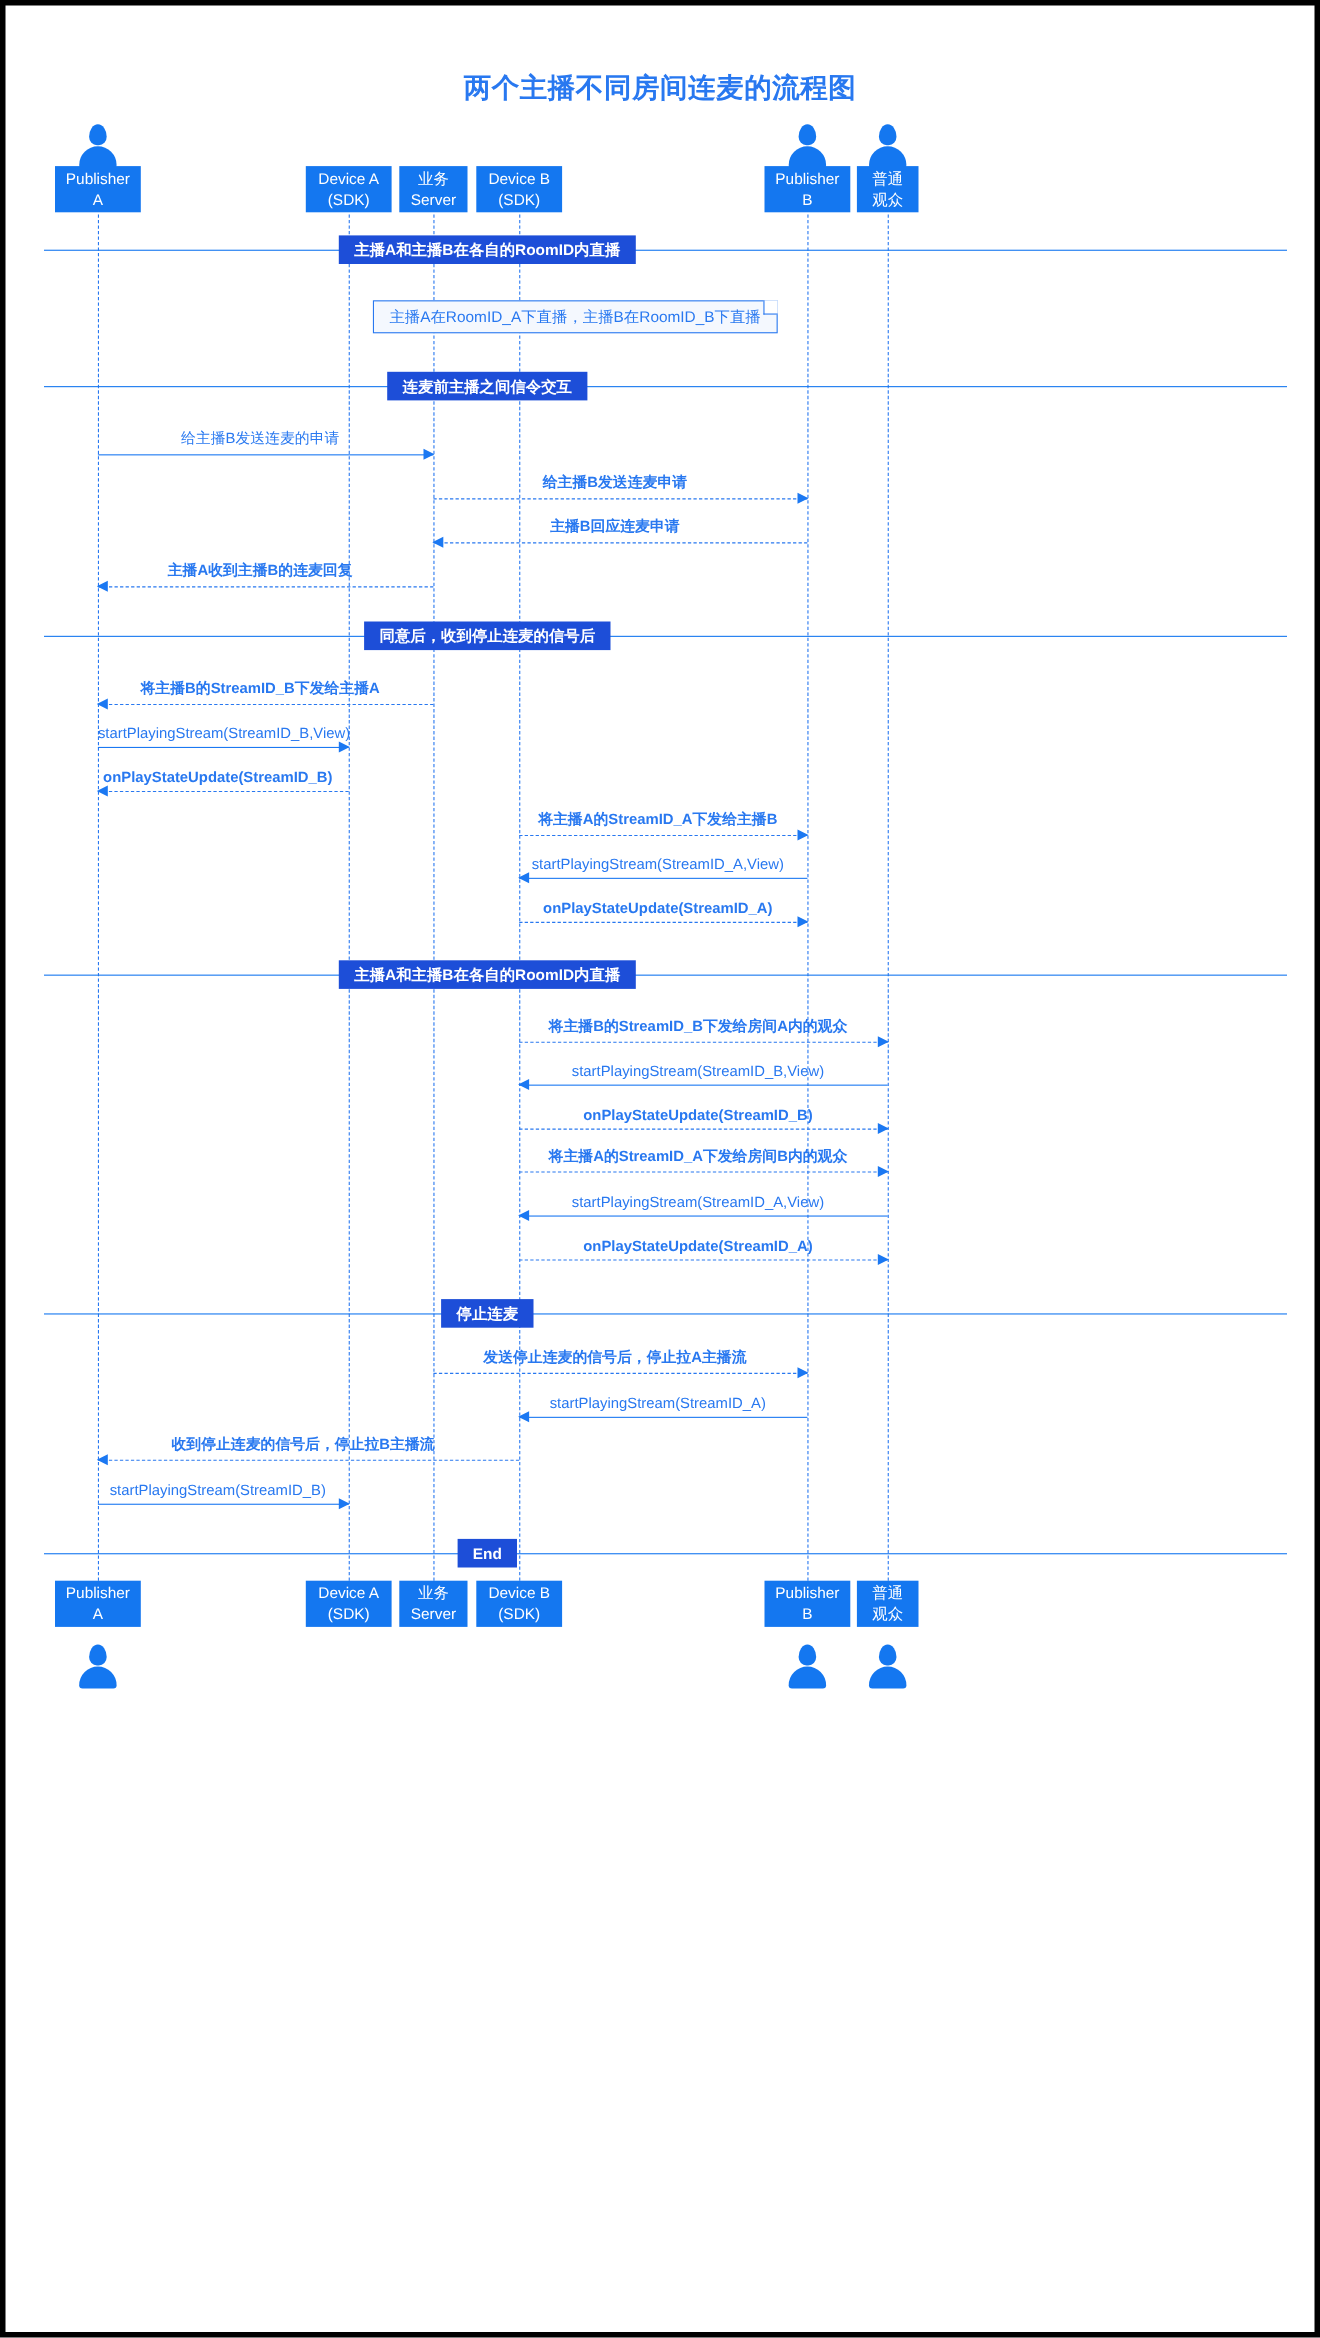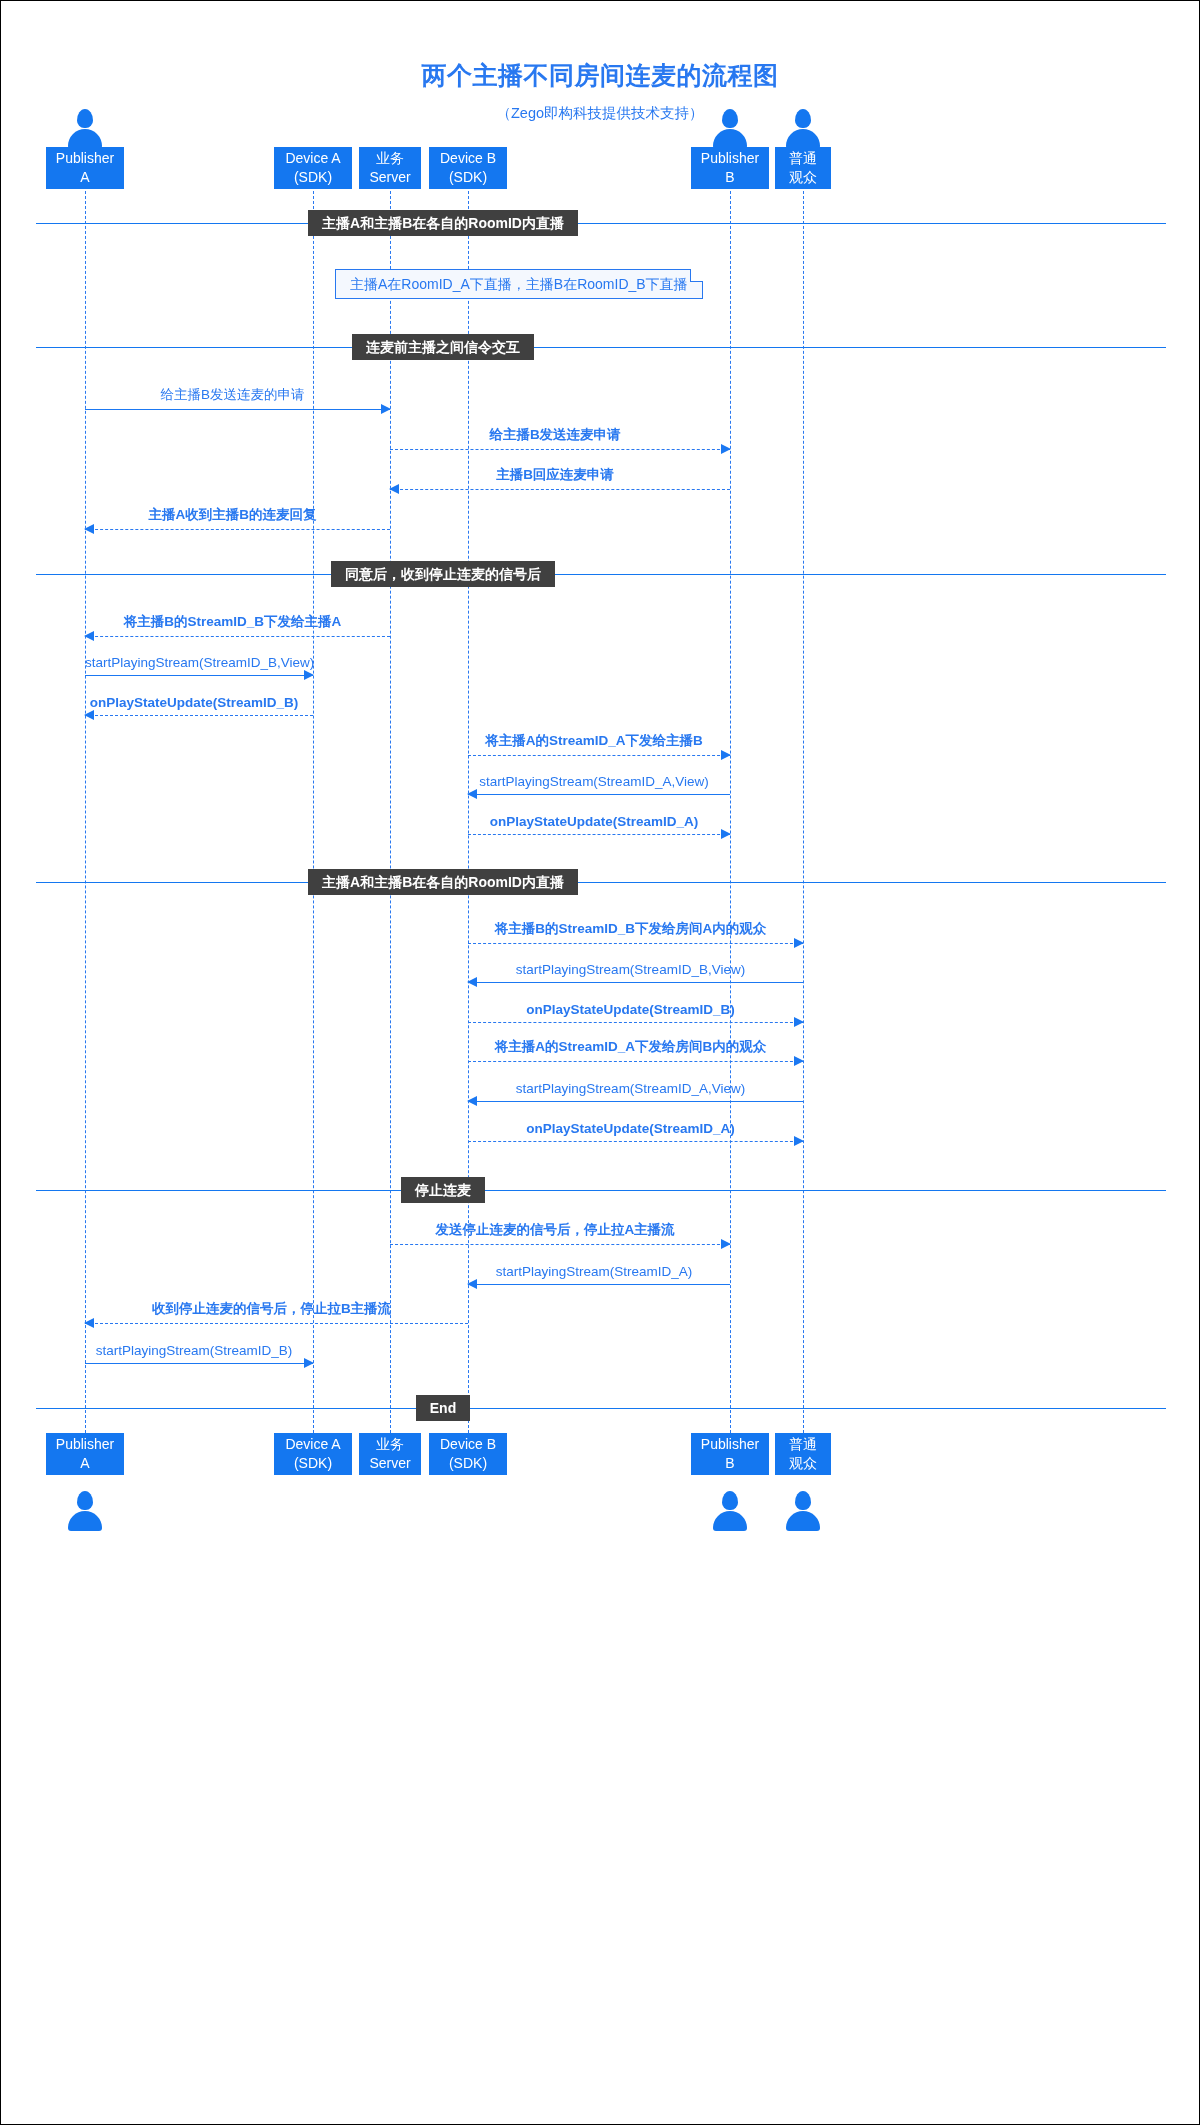--- a/index.html
+++ b/index.html
@@ -3,21 +3,21 @@
 <meta charset="utf-8">
 <style>
   html,body{margin:0;padding:0;}
   body{
     width:1200px;height:2125px;
     background:#ffffff;
     font-family:"Liberation Sans","DejaVu Sans",sans-serif;
     overflow:hidden;
   }
   #page{position:relative;width:1200px;height:2125px;
-        border:1px solid #000000;box-sizing:border-box;background:#fff;}
+        border:5px solid #000000;box-sizing:border-box;background:#fff;}
 
   
   .title{position:absolute;left:0;right:0;top:58px;text-align:center;
          font-size:25px;font-weight:bold;color:#2878f0;letter-spacing:.5px;}
   .subtitle{position:absolute;left:0;right:0;top:103px;text-align:center;
             font-size:14.5px;color:#2878f0;}
 
   
   .head{position:absolute;width:34px;height:40px;}
   .head .sk{position:absolute;left:9px;top:0;width:16px;height:19px;
@@ -29,21 +29,21 @@
   .abox{position:absolute;background:#1477f0;color:#fff;
         display:flex;flex-direction:column;align-items:center;
         justify-content:center;font-size:14px;line-height:19px;
         text-align:center;box-sizing:border-box;}
 
   
   .life{position:absolute;width:0;border-left:1.4px dashed #2878f0;}
 
   
   .rule{position:absolute;height:0;border-top:1.6px solid #1477f0;}
-  .band{position:absolute;background:#404040;color:#fff;font-size:14px;
+  .band{position:absolute;background:#1d4ed8;color:#fff;font-size:14px;
         font-weight:bold;height:26px;line-height:26px;text-align:right;
         padding:0 14px;box-sizing:border-box;white-space:nowrap;}
 
   
   .note{position:absolute;background:#f4f8fe;border:1.4px solid #2878f0;
         color:#2878f0;font-size:14px;height:30px;line-height:29px;
         padding:0 14px;box-sizing:border-box;white-space:nowrap;}
   .note .dog{position:absolute;right:-1px;top:-1px;width:12px;height:12px;
              background:#fff;border-left:1.4px solid #2878f0;
              border-bottom:1.4px solid #2878f0;
@@ -61,21 +61,20 @@
   .msg .lb{position:absolute;left:0;right:10px;bottom:5px;text-align:center;
            font-size:13.5px;color:#2878f0;white-space:nowrap;}
   .msg.solid .lb{font-weight:normal;}
   .msg.dash  .lb{font-weight:bold;}
 </style>
 </head>
 <body>
 
 <div id="page">
   <div class="title">两个主播不同房间连麦的流程图</div>
-  <div class="subtitle">（Zego即构科技提供技术支持）</div>
   <div id="layers">
       <div class="life" style="left: 84px; top: 190px; height: 1242px;"></div>
       <div class="life" style="left: 312px; top: 190px; height: 1242px;"></div>
       <div class="life" style="left: 389px; top: 190px; height: 1242px;"></div>
       <div class="life" style="left: 467px; top: 190px; height: 1242px;"></div>
       <div class="life" style="left: 729px; top: 190px; height: 1242px;"></div>
       <div class="life" style="left: 802px; top: 190px; height: 1242px;"></div>
       <div class="head" style="left: 67px; top: 108px;">
         <div class="sk"></div>
         <div class="bd"></div>

